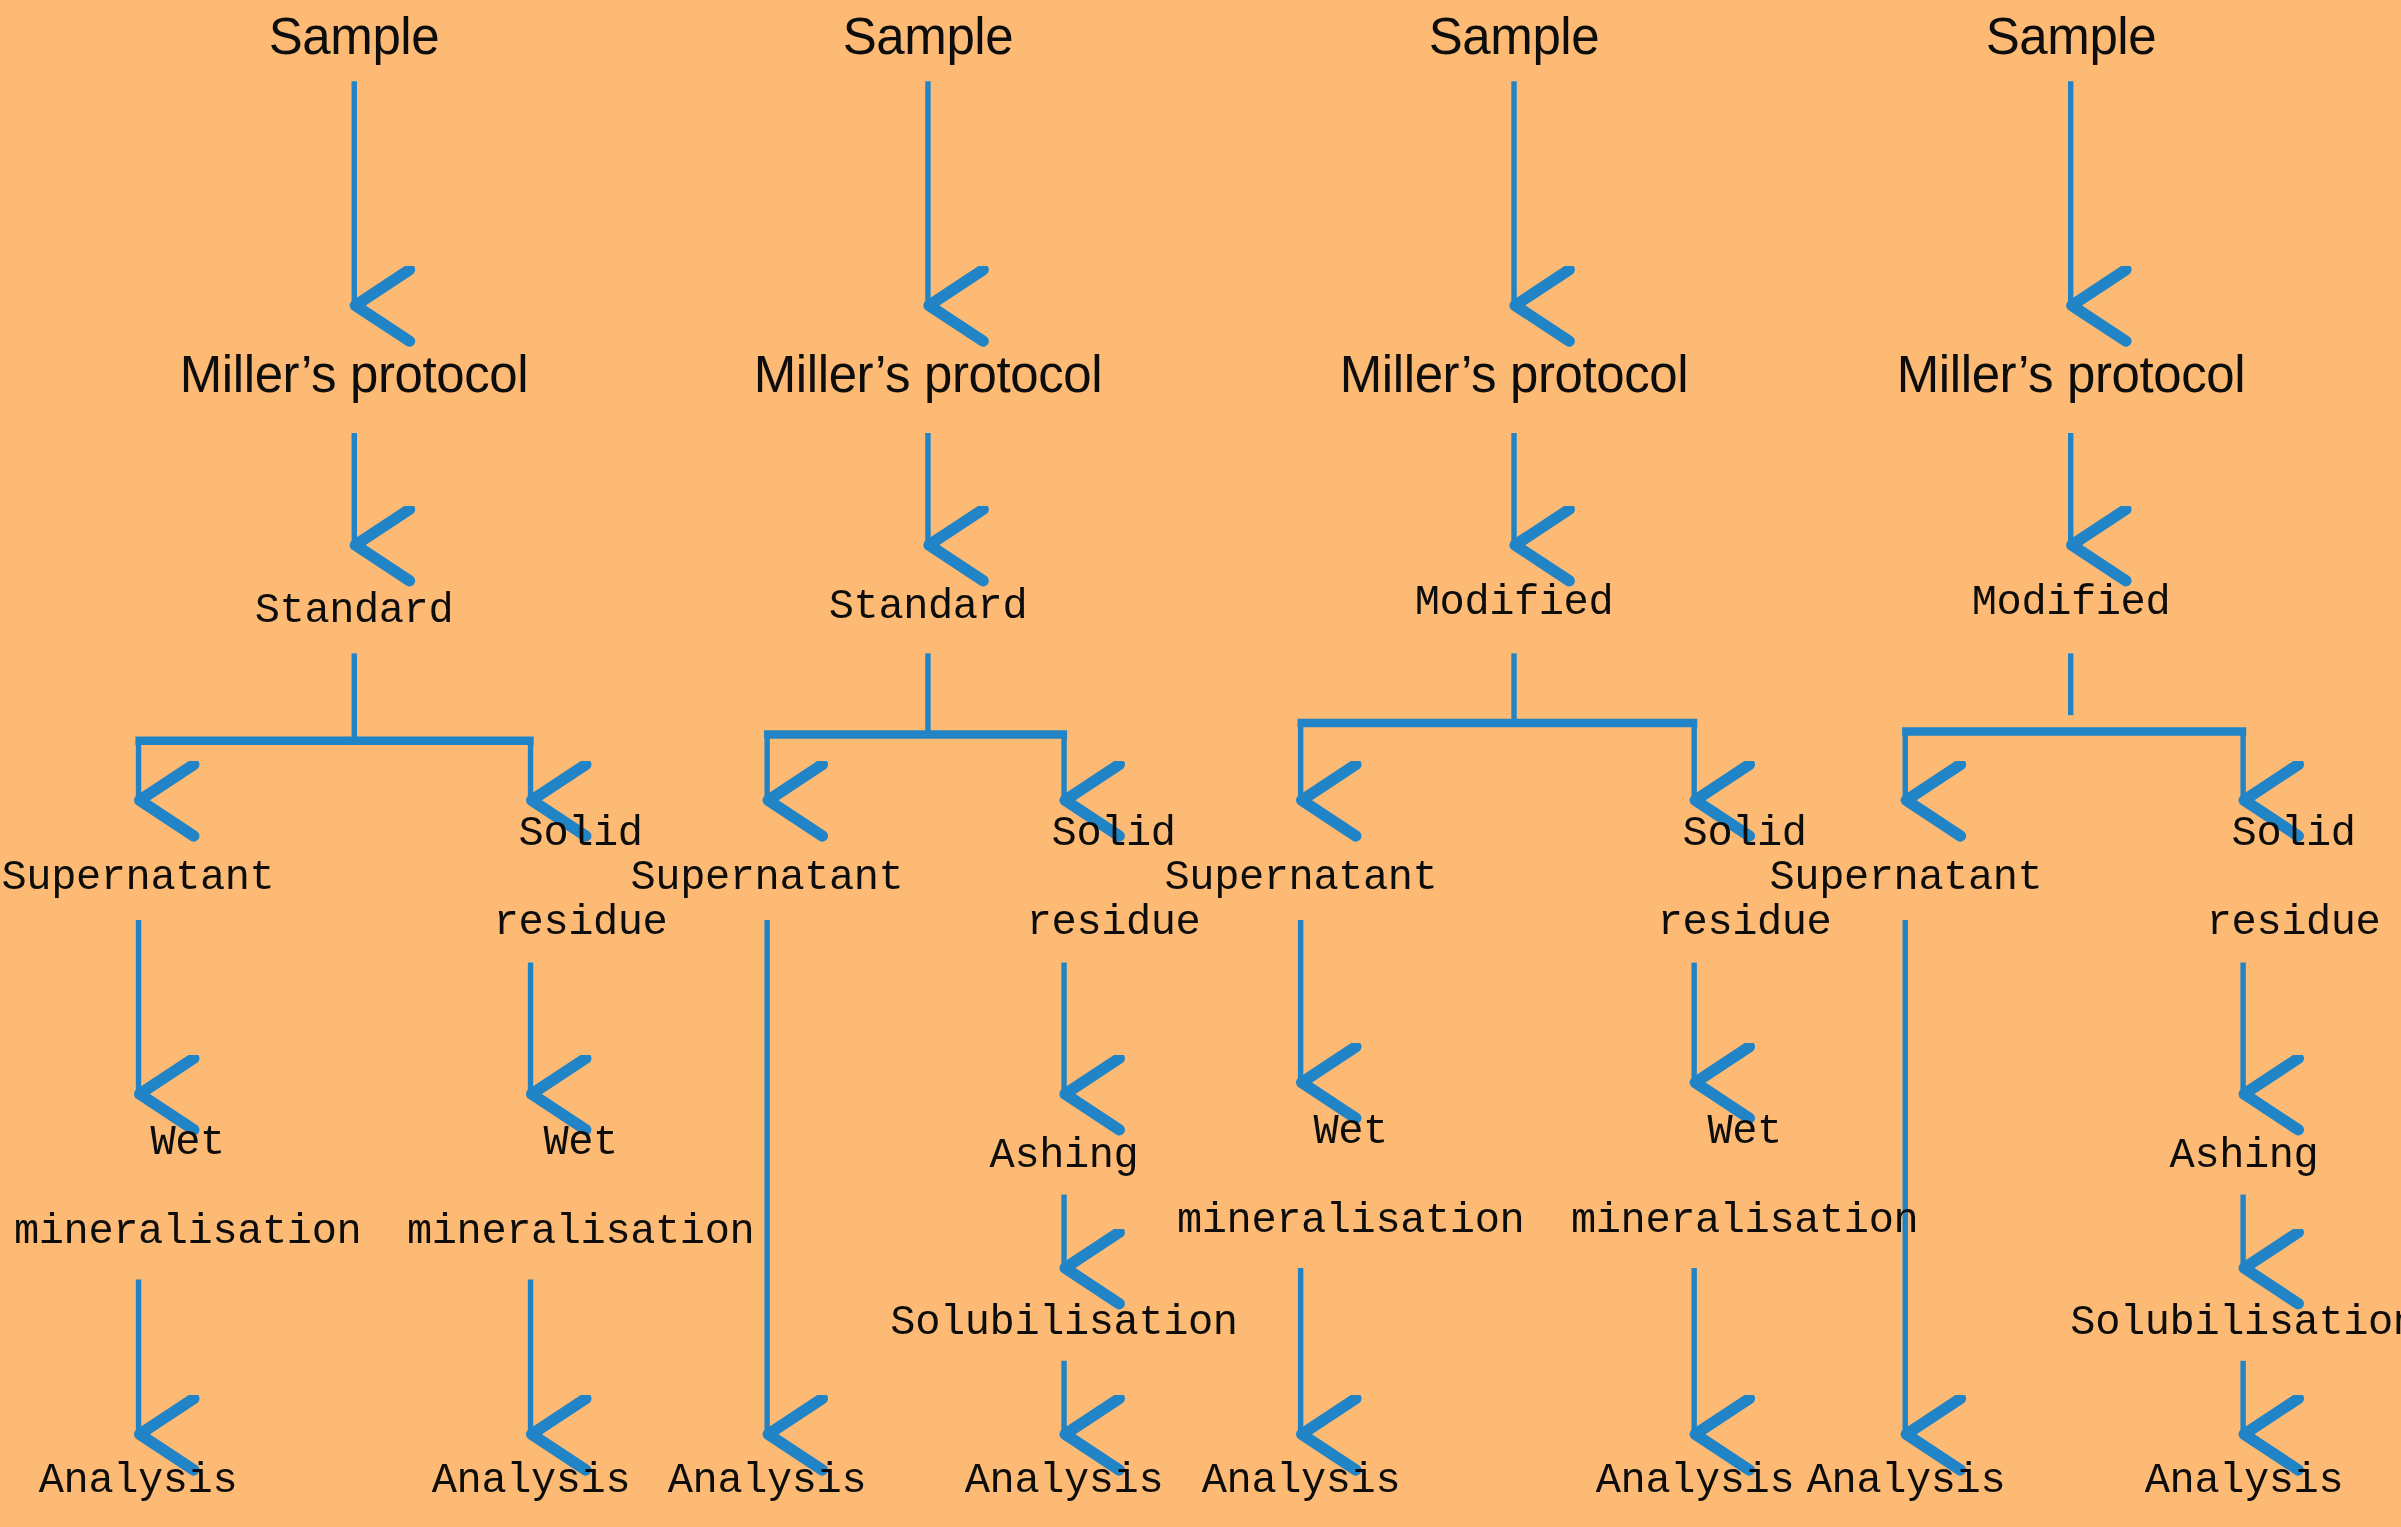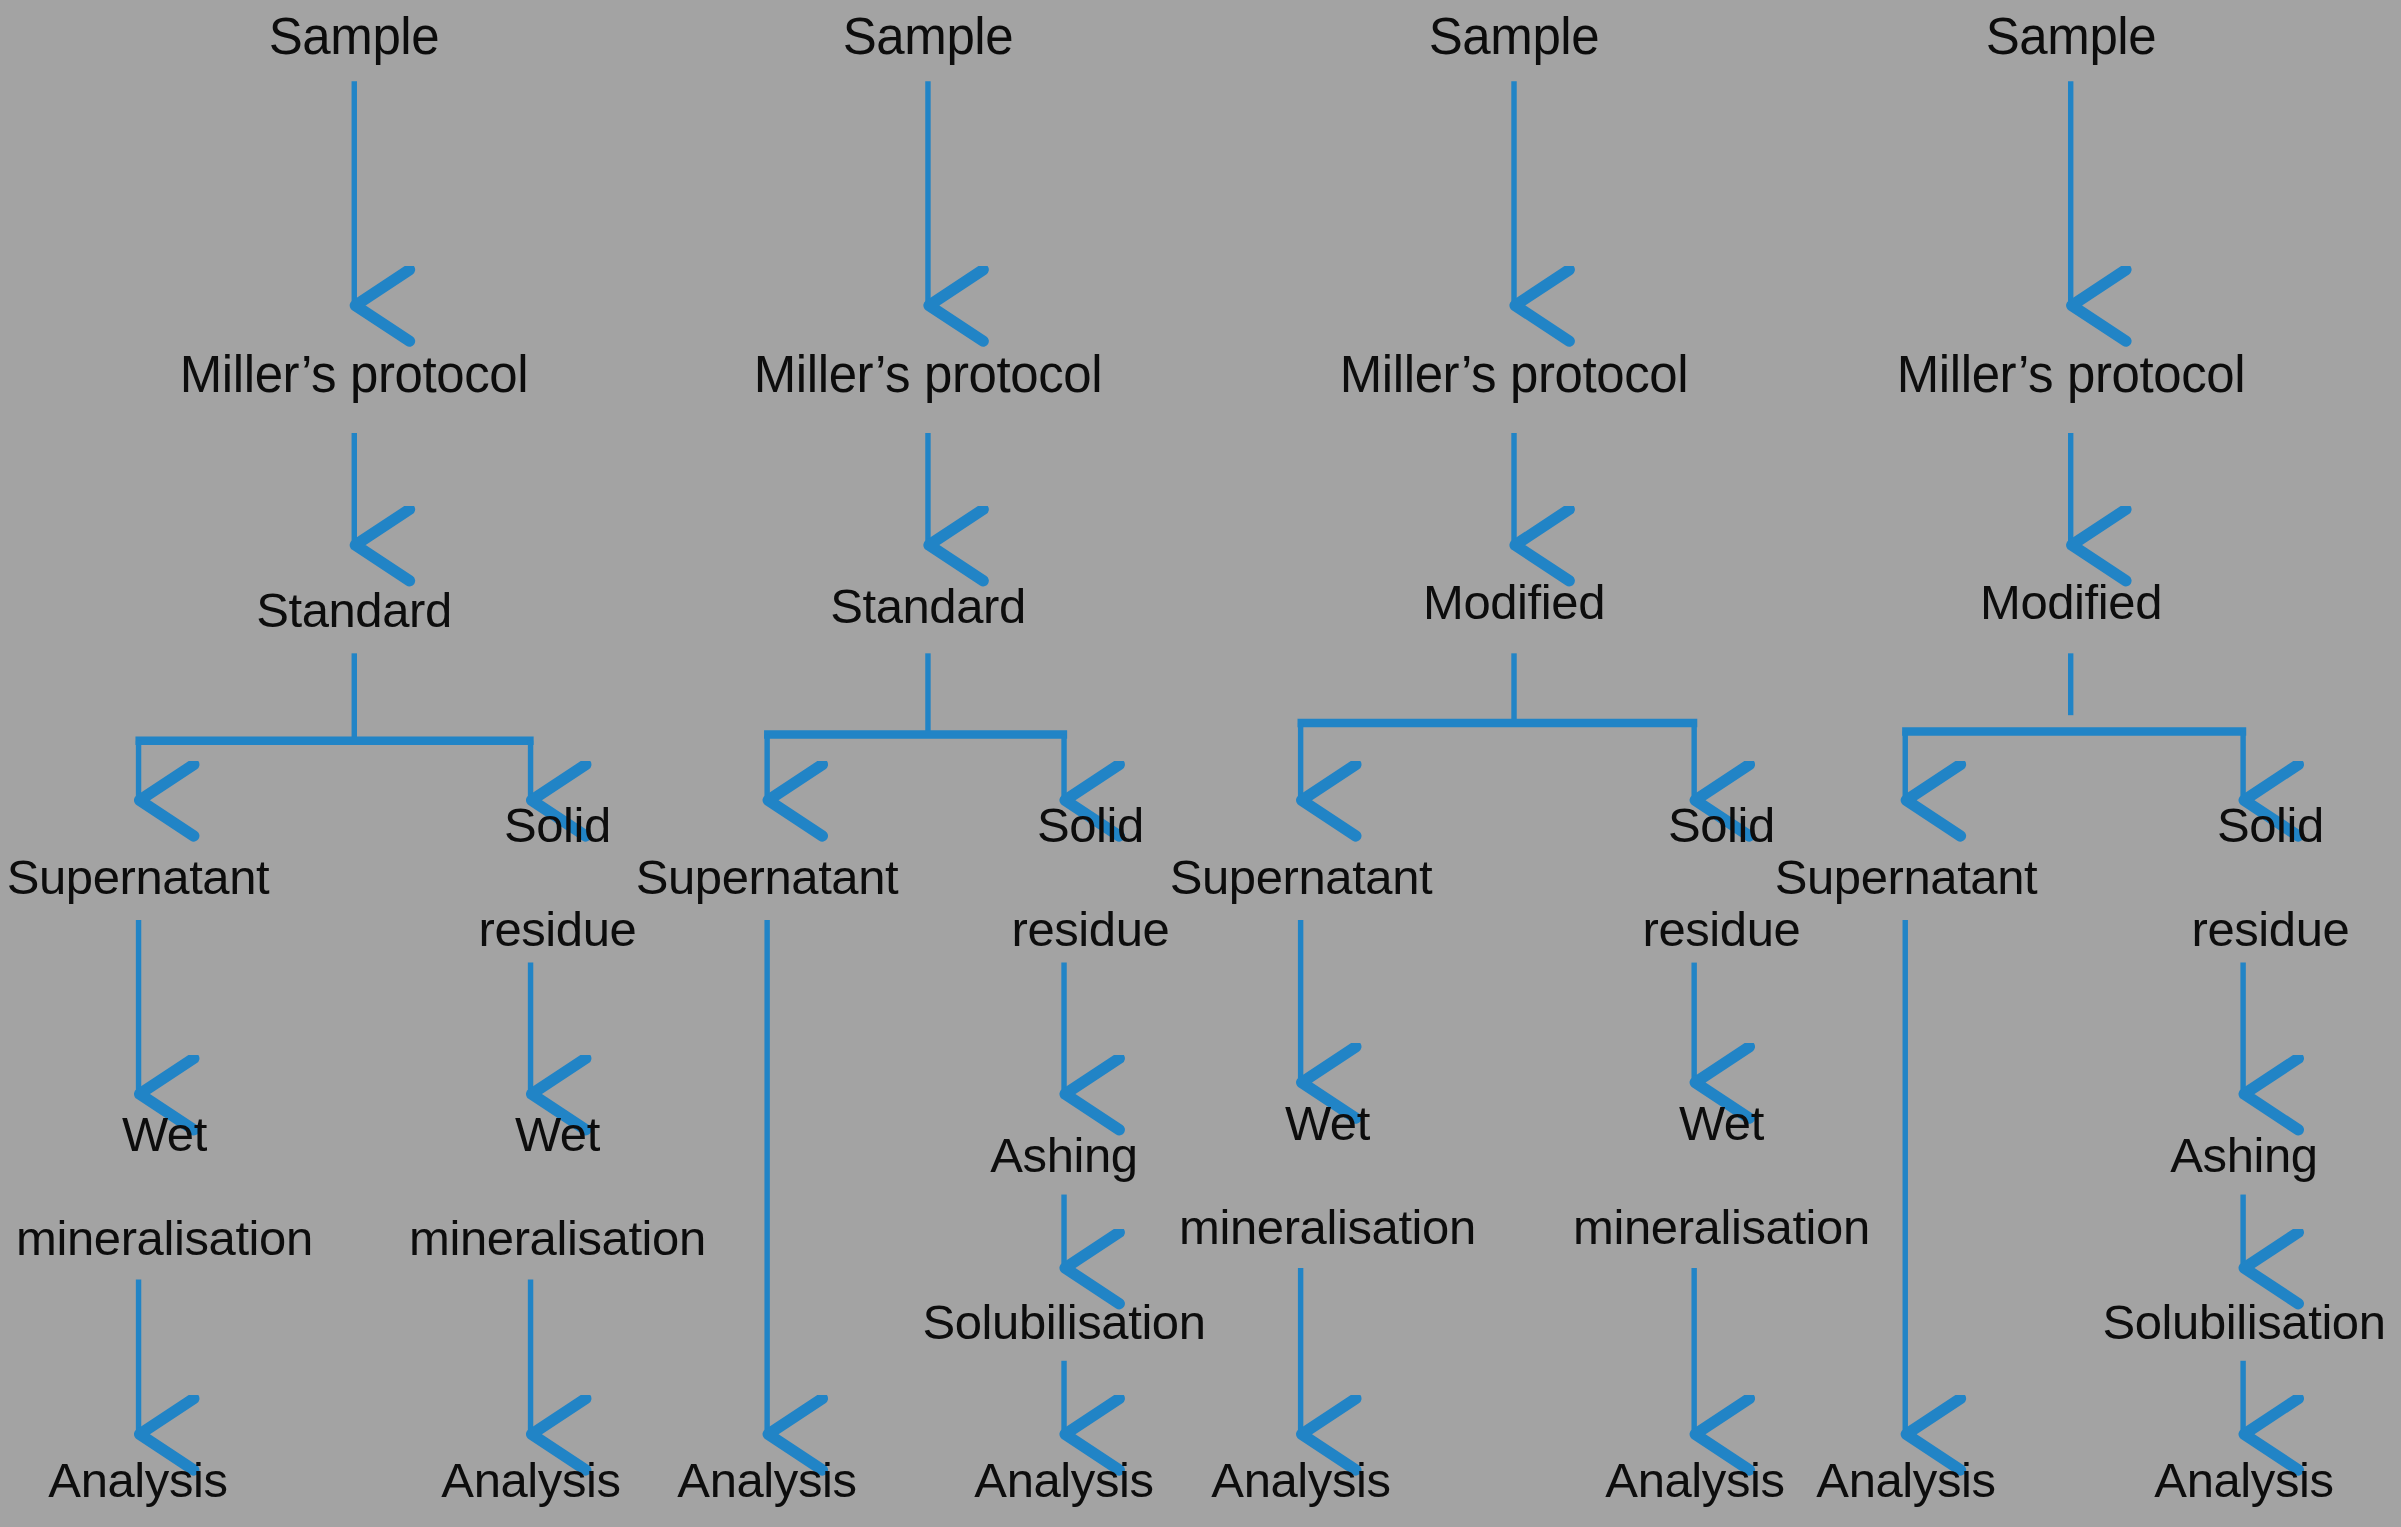--- a/index.html
+++ b/index.html
@@ -10,21 +10,21 @@
   body {
     width: 2401px;
     height: 1527px;
     font-family: "Liberation Sans", sans-serif;
     overflow: hidden;
   }
   #flowchart-root {
     position: relative;
     width: 2401px;
     height: 1527px;
-    background: #a3a3a3;
+    background: #fdba74;
   }
   svg#flow-svg {
     position: absolute;
     left: 0;
     top: 0;
     width: 2401px;
     height: 1527px;
     display: block;
   }
   .node-label {
@@ -32,21 +32,21 @@
     transform: translate(-50%, -50%);
     text-align: center;
     color: #0d0d0d;
     font-family: "Liberation Sans", sans-serif;
     font-weight: 400;
     line-height: 1.06;
     white-space: pre;
     letter-spacing: -0.4px;
   }
   .sz-lg { font-size: 51px; }
-  .sz-sm { font-size: 49px; }
+  .sz-sm { font-size: 42px; font-family: Liberation Mono, monospace; }
 </style>
 </head>
 <body>
 
 <div id="flowchart-root">
 
   <svg id="flow-svg" viewBox="0 0 3105 1975" xmlns="http://www.w3.org/2000/svg">
     <defs>
       <marker id="chev" markerWidth="16" markerHeight="14" refX="7.2" refY="12.2" orient="auto" markerUnits="strokeWidth">
         <path d="M0.6,2.0 L7.2,12.0 L13.8,2.0" fill="none" stroke="#2184C6" stroke-width="2.1" stroke-linecap="round" stroke-linejoin="round"></path>

